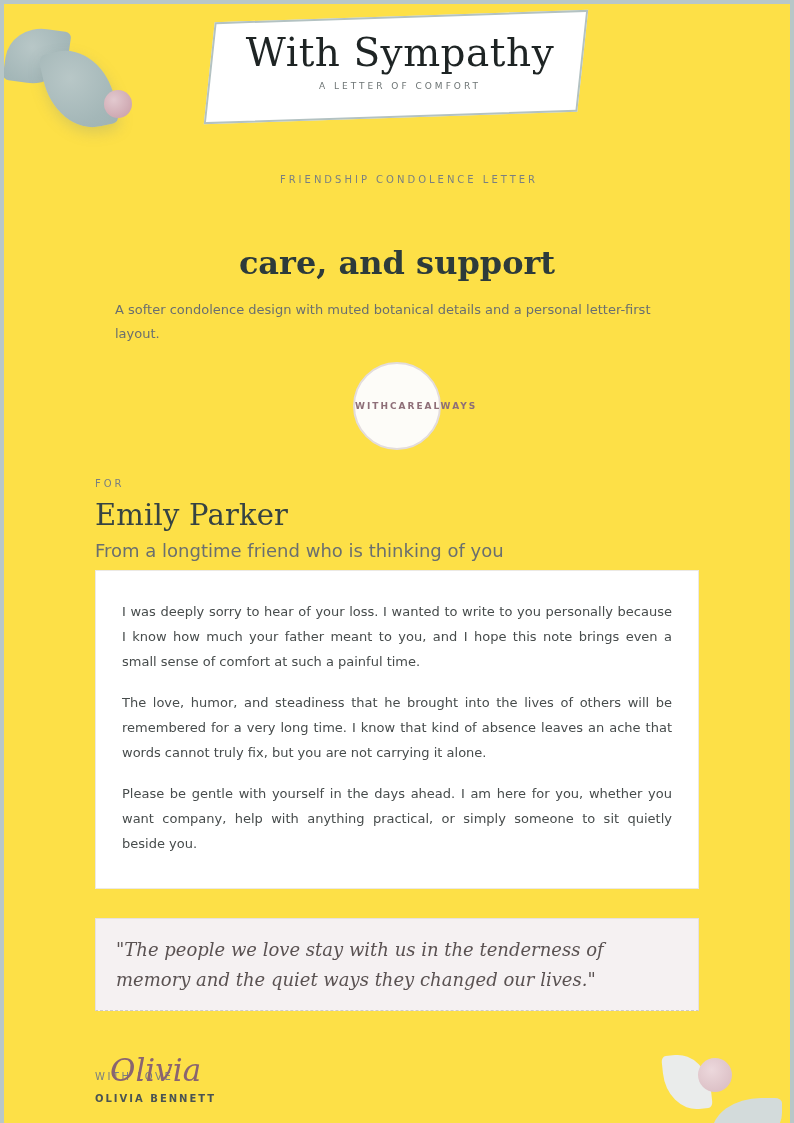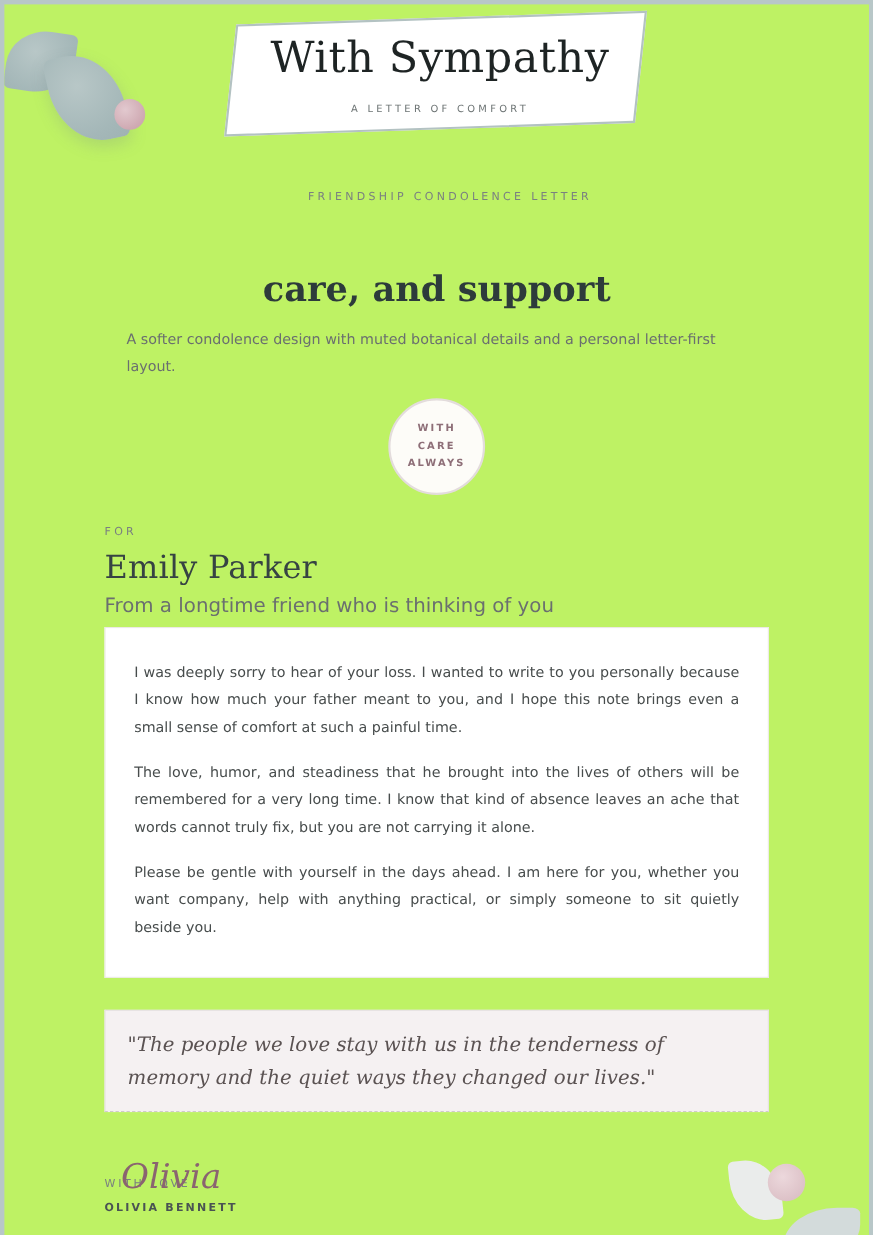--- a/index.html
+++ b/index.html
@@ -5,21 +5,21 @@
   * { box-sizing: border-box; margin: 0; padding: 0; }
   html, body { width: 794px; height: 1123px; overflow: hidden; }
   body {
     background: #b8c7c8;
     font-family: "DejaVu Sans", sans-serif;
     position: relative;
   }
   .page {
     position: absolute;
     left: 4px; top: 4px; right: 4px; bottom: 0;
-    background: #bef264;
+    background: #fde047;
     overflow: hidden;
   }
 
   
   .leaf {
     position: absolute;
     background: radial-gradient(circle at 40% 35%, #b8c7c7 0%, #a4b7b8 70%, #9fb2b3 100%);
     border-radius: 0 70% 0 70%;
   }
   .leaf.l1 { left: 2px; top: 24px; width: 62px; height: 56px; transform: rotate(8deg); border-radius: 60% 10% 60% 10%; }
@@ -47,21 +47,21 @@
     text-align: center;
   }
   .title-main {
     font-family: "DejaVu Serif", serif;
     font-size: 39px; color: #1e2424; letter-spacing: 0.5px;
     line-height: 1.1;
   }
   .title-sub {
     font-family: "DejaVu Sans", sans-serif;
     font-size: 9px; letter-spacing: 3px; color: #6d7474;
-    margin-top: 20px;
+    margin-top: 6px;
   }
 
   .content { position: absolute; left: 91px; top: 0; width: 604px; }
 
   .eyebrow {
     position: absolute; top: 170px; left: 12px; width: 604px;
     text-align: center; font-size: 10px; letter-spacing: 3px; color: #7a8080;
   }
   .headline {
     position: absolute; top: 196px; left: -20px; width: 644px;
@@ -70,21 +70,21 @@
     font-size: 32px; line-height: 42px; color: #2d3b3b;
   }
   .intro {
     position: absolute; top: 294px; left: 20px; width: 564px;
     text-align: left; font-size: 13px; line-height: 24px; color: #6a6f6f;
   }
   .seal {
     position: absolute; top: 358px; left: 258px;
     width: 88px; height: 88px; border-radius: 50%;
     border: 2px solid #e3dcdc; background: #fdfcf8;
-    display: flex; flex-direction: column; align-items: center; justify-content: center;
+    display: flex; flex-direction: row; align-items: center; justify-content: space-between;
   }
   .seal span {
     font-size: 9px; font-weight: bold; letter-spacing: 2px; color: #8e6f78; line-height: 16px;
   }
 
   .for-label { position: absolute; top: 474px; left: 0; font-size: 10px; letter-spacing: 3px; color: #7a8080; }
   .recipient {
     position: absolute; top: 494px; left: 0;
     font-family: "DejaVu Serif", serif; font-size: 29px; color: #364343; letter-spacing: 0.2px;
   }

